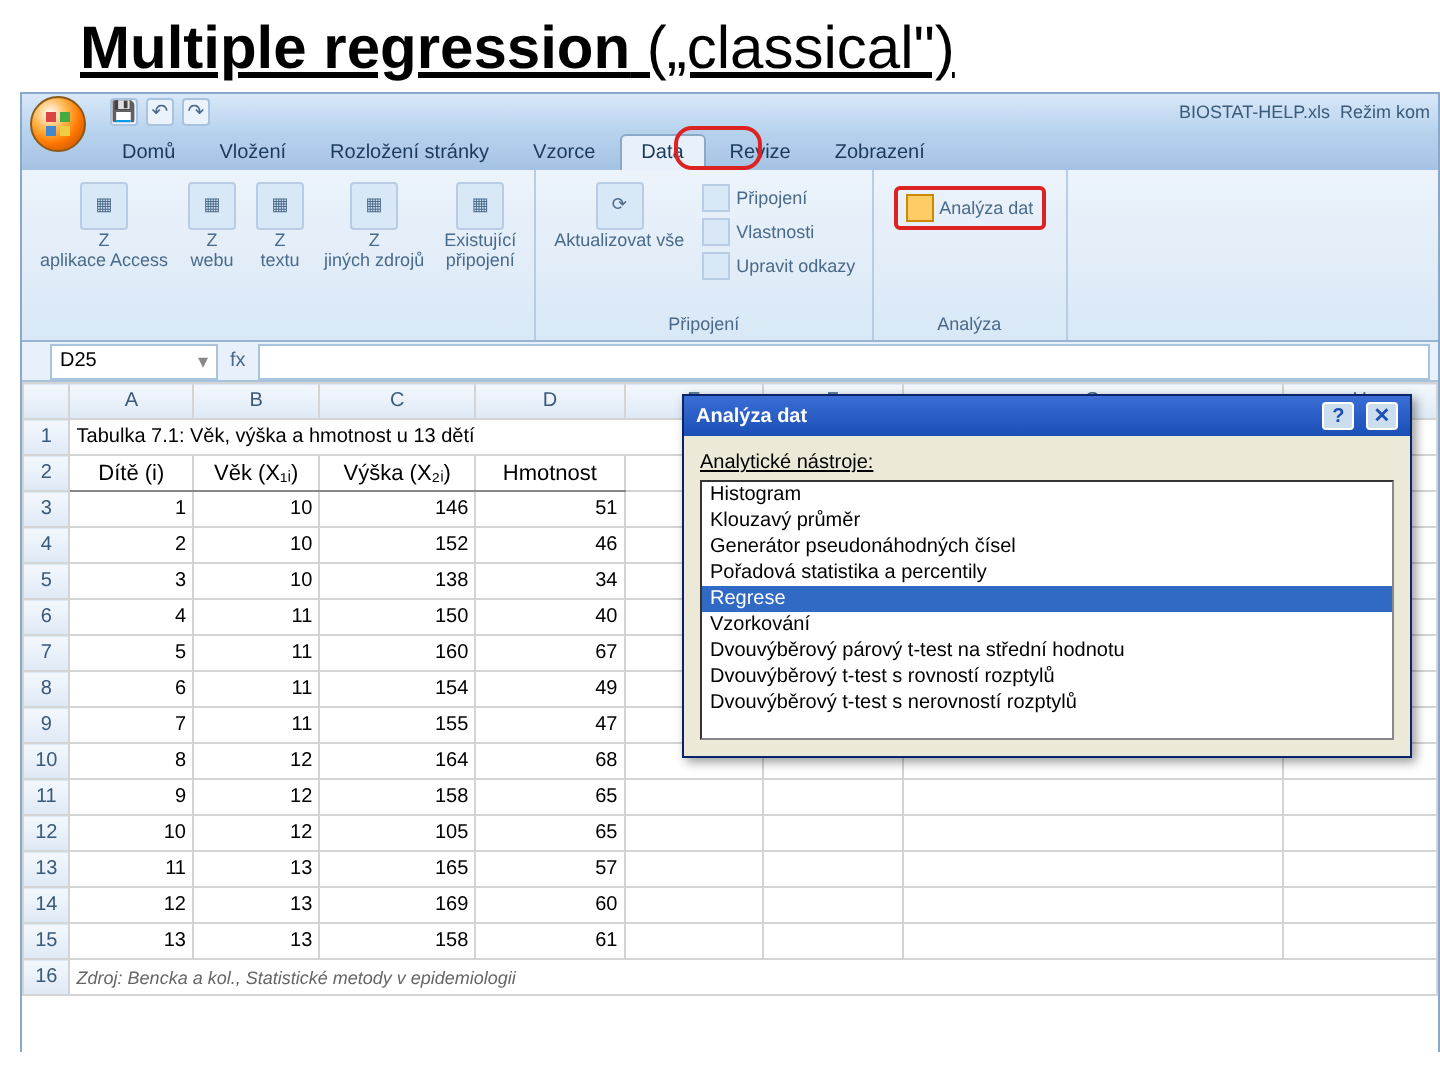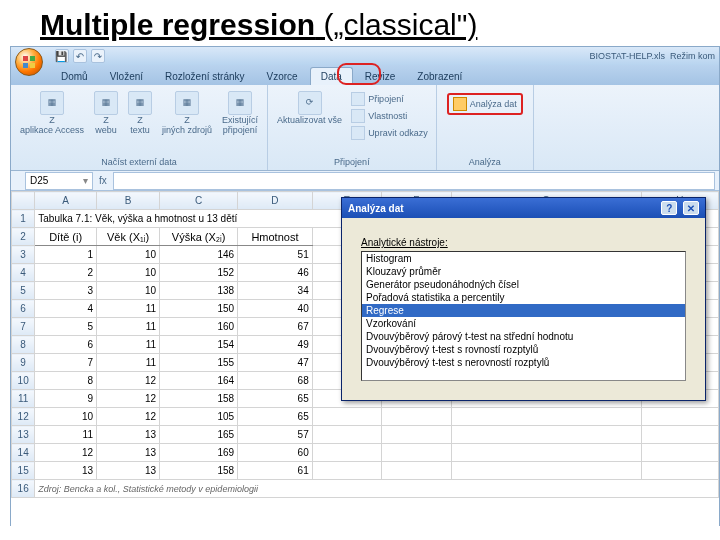--- a/index.html
+++ b/index.html
@@ -22,36 +22,36 @@
 .rgroup .icons{display:flex;gap:4px;flex:1;align-items:flex-start;padding-top:2px}
 .rbtn{display:flex;flex-direction:column;align-items:center;gap:1px;padding:2px 3px;cursor:pointer;text-align:center;line-height:1.1;color:#4a6a8a;font-size:9px}
 .rbtn .ic{width:24px;height:24px;background:#d9e8f6;border:1px solid #b8cde4;border-radius:2px;display:flex;align-items:center;justify-content:center}
 .rlbl{text-align:center;font-size:9px;color:#4a6a8a;padding-bottom:1px}
 .mini-list{display:flex;flex-direction:column;gap:1px;padding-top:2px}
 .mini{display:flex;align-items:center;gap:3px;font-size:9px;color:#4a6a8a;padding:1px 2px;cursor:pointer}
 .mini .m-ic{width:14px;height:14px;background:#d9e8f6;border:1px solid #b8cde4}
 .analyza-btn{display:flex;align-items:center;gap:3px;font-size:9px;color:#4a6a8a;padding:2px 4px;cursor:pointer;border:2px solid #d22;border-radius:3px;margin:6px 4px 0}
 .data-tab-outline{position:absolute;left:326px;top:16px;width:44px;height:22px;border:2px solid #d22;border-radius:9px;pointer-events:none;z-index:6}
 .namebox-row{height:20px;background:#e8f1fb;border-bottom:1px solid #a9c2de;display:flex;align-items:center}
-.namebox{width:68px;height:18px;background:#fff;border:1px solid #a9c2de;margin-left:14px;font-size:10px;padding:1px 4px;display:flex;align-items:center}
+.namebox{width:84px;height:18px;background:#fff;border:1px solid #a9c2de;margin-left:14px;font-size:10px;padding:1px 4px;display:flex;align-items:center}
 .fx{margin:0 6px;color:#4a6a8a}
 .fbar{flex:1;height:18px;background:#fff;border:1px solid #a9c2de;margin-right:4px}
 .grid-wrap{position:relative;height:340px;background:#fff}
 table.sheet{border-collapse:collapse;font-size:10px;width:100%}
 .sheet th,.sheet td{border:1px solid #d4d4d4;height:18px;padding:0 3px;text-align:left;white-space:nowrap}
 .sheet thead th{background:linear-gradient(#f4f8fd,#dde9f6);color:#3a5a7a;text-align:center;font-weight:400}
 .sheet .rh{background:linear-gradient(#f4f8fd,#dde9f6);text-align:center;color:#3a5a7a;width:18px}
 .sheet td.num{text-align:right}
 .col-A{width:48px}.col-B{width:48px}.col-C{width:56px}.col-D{width:58px}.col-E{width:54px}.col-F{width:54px}.col-G{width:148px}.col-H{width:60px}
 .data-subhead th{border-bottom:1px solid #888;font-size:11px;text-align:center;font-weight:400}
 .footnote{font-size:9px;color:#666;font-style:italic}
 .dlg{position:absolute;left:330px;top:6px;width:365px;background:#ece9d8;border:1px solid #0a246a;box-shadow:2px 2px 5px rgba(0,0,0,.4);font-size:10px;z-index:20}
 .dlg-title{height:20px;background:linear-gradient(#3a6ed5,#1b4fb5);color:#fff;display:flex;align-items:center;padding:0 6px;font-weight:700;justify-content:space-between}
 .dlg-title .wbtn{width:16px;height:14px;background:#cde;border:1px solid #fff;border-radius:2px;display:inline-flex;align-items:center;justify-content:center;color:#1b4fb5;font-size:10px;margin-left:3px;cursor:pointer}
-.dlg-body{display:flex;padding:19px;gap:20px}
+.dlg-body{display:flex;padding:8px;gap:20px}
 .dlg-left{flex:1}
 .dlg-left label{text-decoration:underline;font-size:10px}
 .tool-list{width:100%;height:130px;background:#fff;border:1px inset #888;margin-top:3px;overflow:hidden}
 .tool-list div{padding:1px 4px;cursor:pointer}
 .tool-list .sel{background:#316ac5;color:#fff}
 .dlg-right{width:68px;display:flex;flex-direction:column;gap:6px}
 .winbtn{height:20px;background:linear-gradient(#fefefe,#e0e0d4);border:1px solid #888;border-radius:3px;font-size:10px;cursor:pointer;display:flex;align-items:center;justify-content:center}
 </style>
 </head>
 <body>
@@ -109,21 +109,20 @@
           </div>
           <div class="rbtn">
             <div class="ic">▦</div>
             <span>Z<br>jiných zdrojů</span>
           </div>
           <div class="rbtn">
             <div class="ic">▦</div>
             <span>Existující<br>připojení</span>
           </div>
         </div>
-      <div class="rlbl">Načíst externí data</div>
     </div>
     <div class="rgroup">
       <div class="icons">
         <div class="rbtn">
           <div class="ic">⟳</div>
           <span>Aktualizovat vše</span>
         </div>
         <div class="mini-list" id="g2minis">
             <div class="mini"><span class="m-ic"></span>Připojení</div>
             <div class="mini"><span class="m-ic"></span>Vlastnosti</div>

